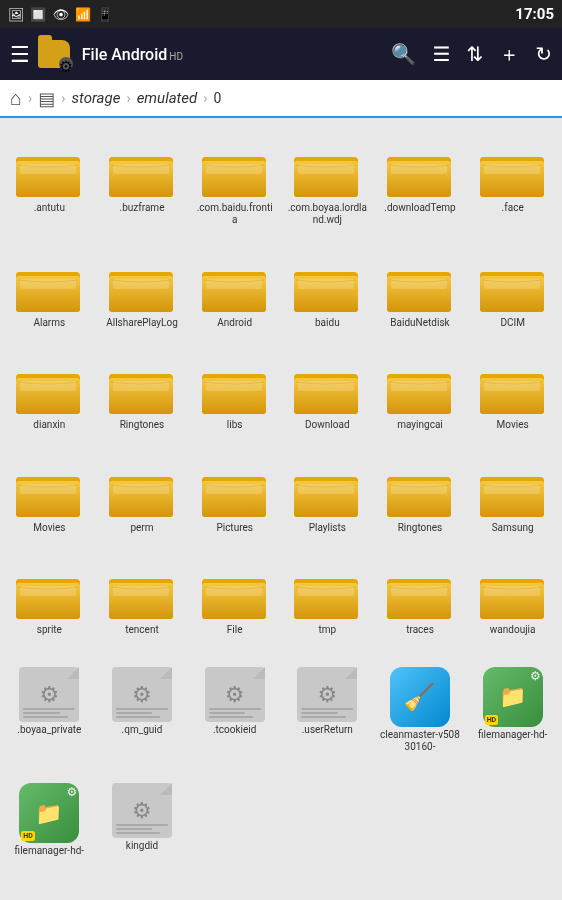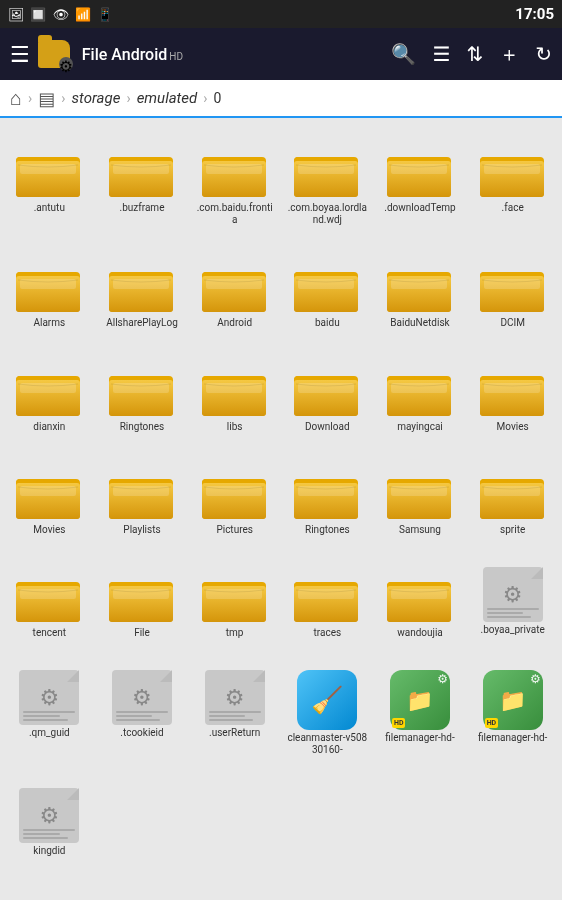--- a/index.html
+++ b/index.html
@@ -677,61 +677,84 @@
 
         <path d="M4,20 Q34,24 64,20" stroke="rgba(0,0,0,0.08)" stroke-width="1" fill="none"></path>
       </svg>
     </div>
     <span class="file-label">Movies</span>
   </div>
     <div class="file-item">
     <div class="folder-icon">
       <svg class="folder-svg" viewBox="0 0 68 55" xmlns="http://www.w3.org/2000/svg">
         <defs>
+          <linearGradient id="fg21" x1="0%" y1="0%" x2="0%" y2="100%">
+            <stop offset="0%" style="stop-color:#f5c842;stop-opacity:1"></stop>
+            <stop offset="100%" style="stop-color:#d4950a;stop-opacity:1"></stop>
+          </linearGradient>
+        </defs>
+
+        <rect x="2" y="12" width="64" height="40" rx="4" ry="4" fill="#e6a800"></rect>
+
+        <path d="M2,16 Q2,12 6,12 L26,12 Q30,12 32,16 L32,16 L2,16 Z" fill="#e6a800"></path>
+
+        <rect x="2" y="16" width="64" height="36" rx="3" ry="3" fill="url(#fg21)"></rect>
+
+        <rect x="6" y="19" width="56" height="10" rx="2" fill="rgba(255,255,255,0.18)"></rect>
+
+        <path d="M4,20 Q34,24 64,20" stroke="rgba(0,0,0,0.08)" stroke-width="1" fill="none"></path>
+      </svg>
+    </div>
+    <span class="file-label">perm</span>
+  </div>
+    <div class="file-item">
+    <div class="folder-icon">
+      <svg class="folder-svg" viewBox="0 0 68 55" xmlns="http://www.w3.org/2000/svg">
+        <defs>
+          <linearGradient id="fg22" x1="0%" y1="0%" x2="0%" y2="100%">
+            <stop offset="0%" style="stop-color:#f5c842;stop-opacity:1"></stop>
+            <stop offset="100%" style="stop-color:#d4950a;stop-opacity:1"></stop>
+          </linearGradient>
+        </defs>
+
+        <rect x="2" y="12" width="64" height="40" rx="4" ry="4" fill="#e6a800"></rect>
+
+        <path d="M2,16 Q2,12 6,12 L26,12 Q30,12 32,16 L32,16 L2,16 Z" fill="#e6a800"></path>
+
+        <rect x="2" y="16" width="64" height="36" rx="3" ry="3" fill="url(#fg22)"></rect>
+
+        <rect x="6" y="19" width="56" height="10" rx="2" fill="rgba(255,255,255,0.18)"></rect>
+
+        <path d="M4,20 Q34,24 64,20" stroke="rgba(0,0,0,0.08)" stroke-width="1" fill="none"></path>
+      </svg>
+    </div>
+    <span class="file-label">Pictures</span>
+  </div>
+    <div class="file-item">
+    <div class="folder-icon">
+      <svg class="folder-svg" viewBox="0 0 68 55" xmlns="http://www.w3.org/2000/svg">
+        <defs>
           <linearGradient id="fg23" x1="0%" y1="0%" x2="0%" y2="100%">
             <stop offset="0%" style="stop-color:#f5c842;stop-opacity:1"></stop>
             <stop offset="100%" style="stop-color:#d4950a;stop-opacity:1"></stop>
           </linearGradient>
         </defs>
 
         <rect x="2" y="12" width="64" height="40" rx="4" ry="4" fill="#e6a800"></rect>
 
         <path d="M2,16 Q2,12 6,12 L26,12 Q30,12 32,16 L32,16 L2,16 Z" fill="#e6a800"></path>
 
         <rect x="2" y="16" width="64" height="36" rx="3" ry="3" fill="url(#fg23)"></rect>
 
         <rect x="6" y="19" width="56" height="10" rx="2" fill="rgba(255,255,255,0.18)"></rect>
 
         <path d="M4,20 Q34,24 64,20" stroke="rgba(0,0,0,0.08)" stroke-width="1" fill="none"></path>
       </svg>
     </div>
     <span class="file-label">Playlists</span>
-  </div>
-    <div class="file-item">
-    <div class="folder-icon">
-      <svg class="folder-svg" viewBox="0 0 68 55" xmlns="http://www.w3.org/2000/svg">
-        <defs>
-          <linearGradient id="fg22" x1="0%" y1="0%" x2="0%" y2="100%">
-            <stop offset="0%" style="stop-color:#f5c842;stop-opacity:1"></stop>
-            <stop offset="100%" style="stop-color:#d4950a;stop-opacity:1"></stop>
-          </linearGradient>
-        </defs>
-
-        <rect x="2" y="12" width="64" height="40" rx="4" ry="4" fill="#e6a800"></rect>
-
-        <path d="M2,16 Q2,12 6,12 L26,12 Q30,12 32,16 L32,16 L2,16 Z" fill="#e6a800"></path>
-
-        <rect x="2" y="16" width="64" height="36" rx="3" ry="3" fill="url(#fg22)"></rect>
-
-        <rect x="6" y="19" width="56" height="10" rx="2" fill="rgba(255,255,255,0.18)"></rect>
-
-        <path d="M4,20 Q34,24 64,20" stroke="rgba(0,0,0,0.08)" stroke-width="1" fill="none"></path>
-      </svg>
-    </div>
-    <span class="file-label">Pictures</span>
   </div>
     <div class="file-item">
     <div class="folder-icon">
       <svg class="folder-svg" viewBox="0 0 68 55" xmlns="http://www.w3.org/2000/svg">
         <defs>
           <linearGradient id="fg24" x1="0%" y1="0%" x2="0%" y2="100%">
             <stop offset="0%" style="stop-color:#f5c842;stop-opacity:1"></stop>
             <stop offset="100%" style="stop-color:#d4950a;stop-opacity:1"></stop>
           </linearGradient>
         </defs>

